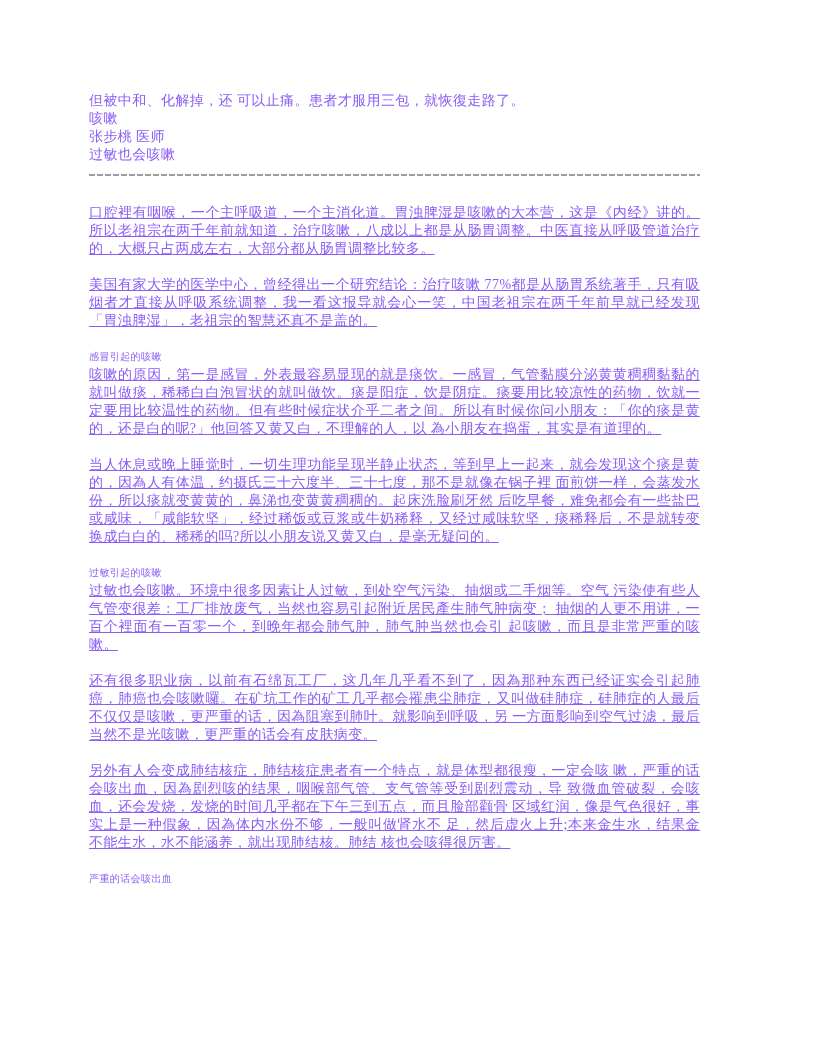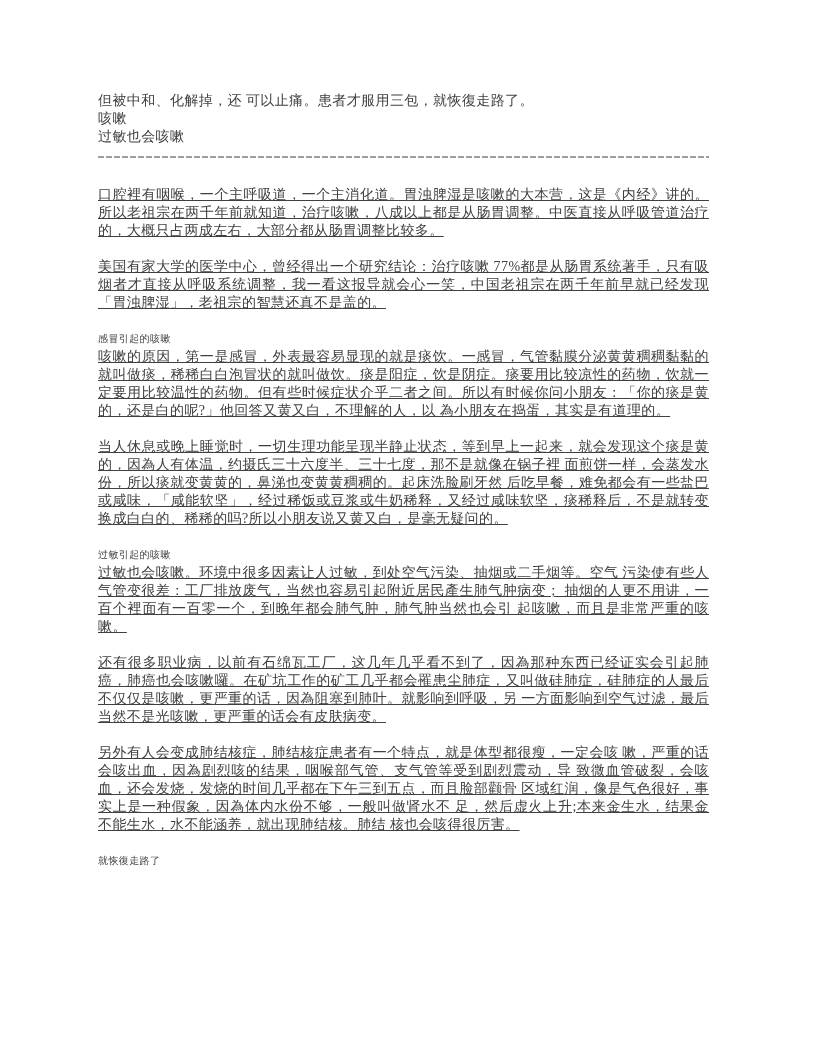--- a/index.html
+++ b/index.html
@@ -13,27 +13,27 @@
   .page {
     position: absolute;
     inset: 0;
     width: 816px;
     height: 1056px;
     background: #ffffff;
     overflow: hidden;
   }
   .doc {
     position: absolute;
-    left: 98px;
+    left: 89px;
     top: 92px;
     width: 611px;
     font-size: 14px;
     line-height: 18px;
     letter-spacing: 0.4px;
-    color: #404040;
+    color: #8b5cf6;
     text-align: justify;
   }
   .doc p.line {
     margin: 0;
     text-align: left;
   }
   .divider {
     height: 2px;
     margin: 10px 0 28px 0;
     background: repeating-linear-gradient(90deg, #9e9e9e 0 6px, transparent 6px 8px);
@@ -53,20 +53,21 @@
 </style>
 </head>
 <body>
 
 <div class="page">
   <div class="doc">
 
     <header>
       <p class="line">但被中和、化解掉，还 可以止痛。患者才服用三包，就恢復走路了。</p>
       <p class="line">咳嗽</p>
+      <p class="line">张步桃 医师</p>
       <p class="line">过敏也会咳嗽</p>
     </header>
 
     <div class="divider"></div>
 
     <section>
       <p class="para">口腔裡有咽喉，一个主呼吸道，一个主消化道。胃浊脾湿是咳嗽的大本营，这是《内经》讲的。所以老祖宗在两千年前就知道，治疗咳嗽，八成以上都是从肠胃调整。中医直接从呼吸管道治疗的，大概只占两成左右，大部分都从肠胃调整比较多。</p>
       <p class="para">美国有家大学的医学中心，曾经得出一个研究结论：治疗咳嗽 77%都是从肠胃系统著手，只有吸烟者才直接从呼吸系统调整，我一看这报导就会心一笑，中国老祖宗在两千年前早就已经发现「胃浊脾湿」，老祖宗的智慧还真不是盖的。</p>
     </section>
 
@@ -77,17 +78,17 @@
     </section>
 
     <section>
       <h2 class="heading">过敏引起的咳嗽</h2>
       <p class="para">过敏也会咳嗽。环境中很多因素让人过敏，到处空气污染、抽烟或二手烟等。空气 污染使有些人气管变很差：工厂排放废气，当然也容易引起附近居民產生肺气肿病变； 抽烟的人更不用讲，一百个裡面有一百零一个，到晚年都会肺气肿，肺气肿当然也会引 起咳嗽，而且是非常严重的咳嗽。</p>
       <p class="para">还有很多职业病，以前有石绵瓦工厂，这几年几乎看不到了，因為那种东西已经证实会引起肺癌，肺癌也会咳嗽囉。在矿坑工作的矿工几乎都会罹患尘肺症，又叫做硅肺症，硅肺症的人最后不仅仅是咳嗽，更严重的话，因為阻塞到肺叶。就影响到呼吸，另 一方面影响到空气过滤，最后当然不是光咳嗽，更严重的话会有皮肤病变。</p>
       <p class="para">另外有人会变成肺结核症，肺结核症患者有一个特点，就是体型都很瘦，一定会咳 嗽，严重的话会咳出血，因為剧烈咳的结果，咽喉部气管、支气管等受到剧烈震动，导 致微血管破裂，会咳血，还会发烧，发烧的时间几乎都在下午三到五点，而且脸部颧骨 区域红润，像是气色很好，事实上是一种假象，因為体内水份不够，一般叫做肾水不 足，然后虚火上升;本来金生水，结果金不能生水，水不能涵养，就出现肺结核。肺结 核也会咳得很厉害。</p>
     </section>
 
     <section>
-      <h2 class="heading">就恢復走路了</h2>
+      <h2 class="heading">严重的话会咳出血</h2>
     </section>
 
   </div>
 </div>
 
 </body></html>

